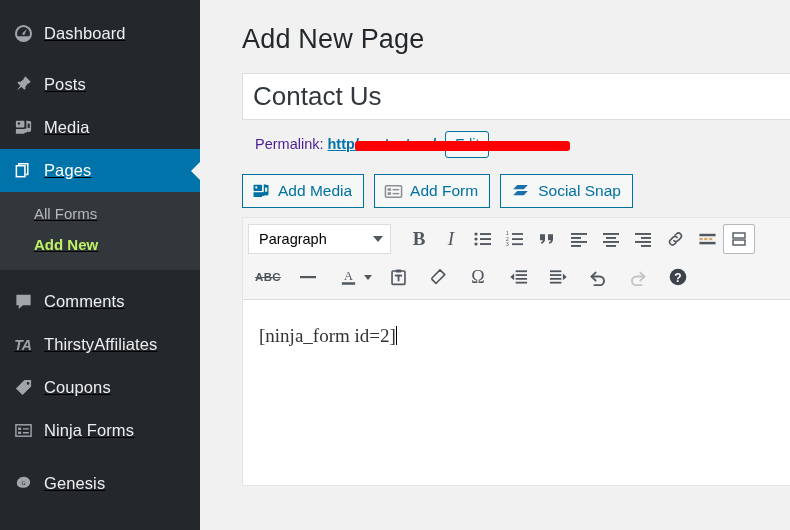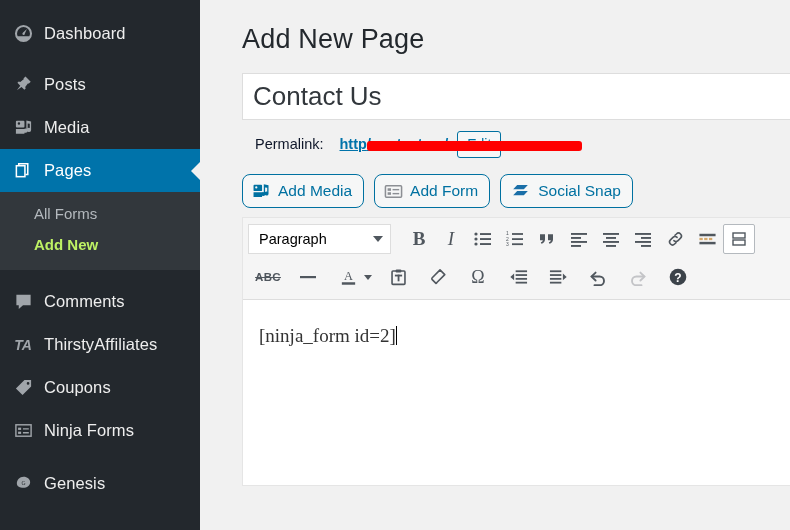--- a/index.html
+++ b/index.html
@@ -11,20 +11,21 @@
   }
   #app { position: relative; width: 790px; height: 530px; display: flex; }
 
   
   #adminmenu {
     width: 200px; height: 530px;
     background: #23282d;
     flex: 0 0 200px;
     position: relative;
     overflow: hidden;
+    text-decoration: underline;
   }
   .menu-item {
     display: flex; align-items: center;
     height: 43px;
     padding-left: 13px;
     color: #b4b9be;
     font-size: 16px;
     position: relative;
     white-space: nowrap;
   }
@@ -103,21 +104,21 @@
   }
 
   
   #edit-slug-box {
     display: flex; align-items: center;
     margin: 11px 0 0 13px;
     font-size: 14px;
     color: #666;
     height: 26px;
   }
-  #edit-slug-box .plabel { margin-right: 16px; color: #0f172a; font-size: 14.5px; }
+  #edit-slug-box .plabel { margin-right: 4px; color: #4c1d95; font-size: 14.5px; }
   .permalink-link {
     position: relative;
     color: #0073aa;
     text-decoration: underline;
     font-size: 14.5px;
     font-weight: bold;
     white-space: nowrap;
   }
   .redaction {
     position: absolute;
@@ -149,21 +150,21 @@
     gap: 10px;
     margin: 17px 0 9px 0;
   }
   .mb-button {
     display: inline-flex; align-items: center;
     gap: 7px;
     padding: 5px 11px 5px 9px;
     height: 34px;
     background: #f6f7f7;
     border: 1px solid #0071a1;
-    border-radius: 8px;
+    border-radius: 0;
     color: #0071a1;
     font-size: 15.5px;
     cursor: pointer;
     white-space: nowrap;
   }
   .mb-button svg { display: block; flex: 0 0 auto; }
 
   
   #postdivrich {
     width: 620px;

